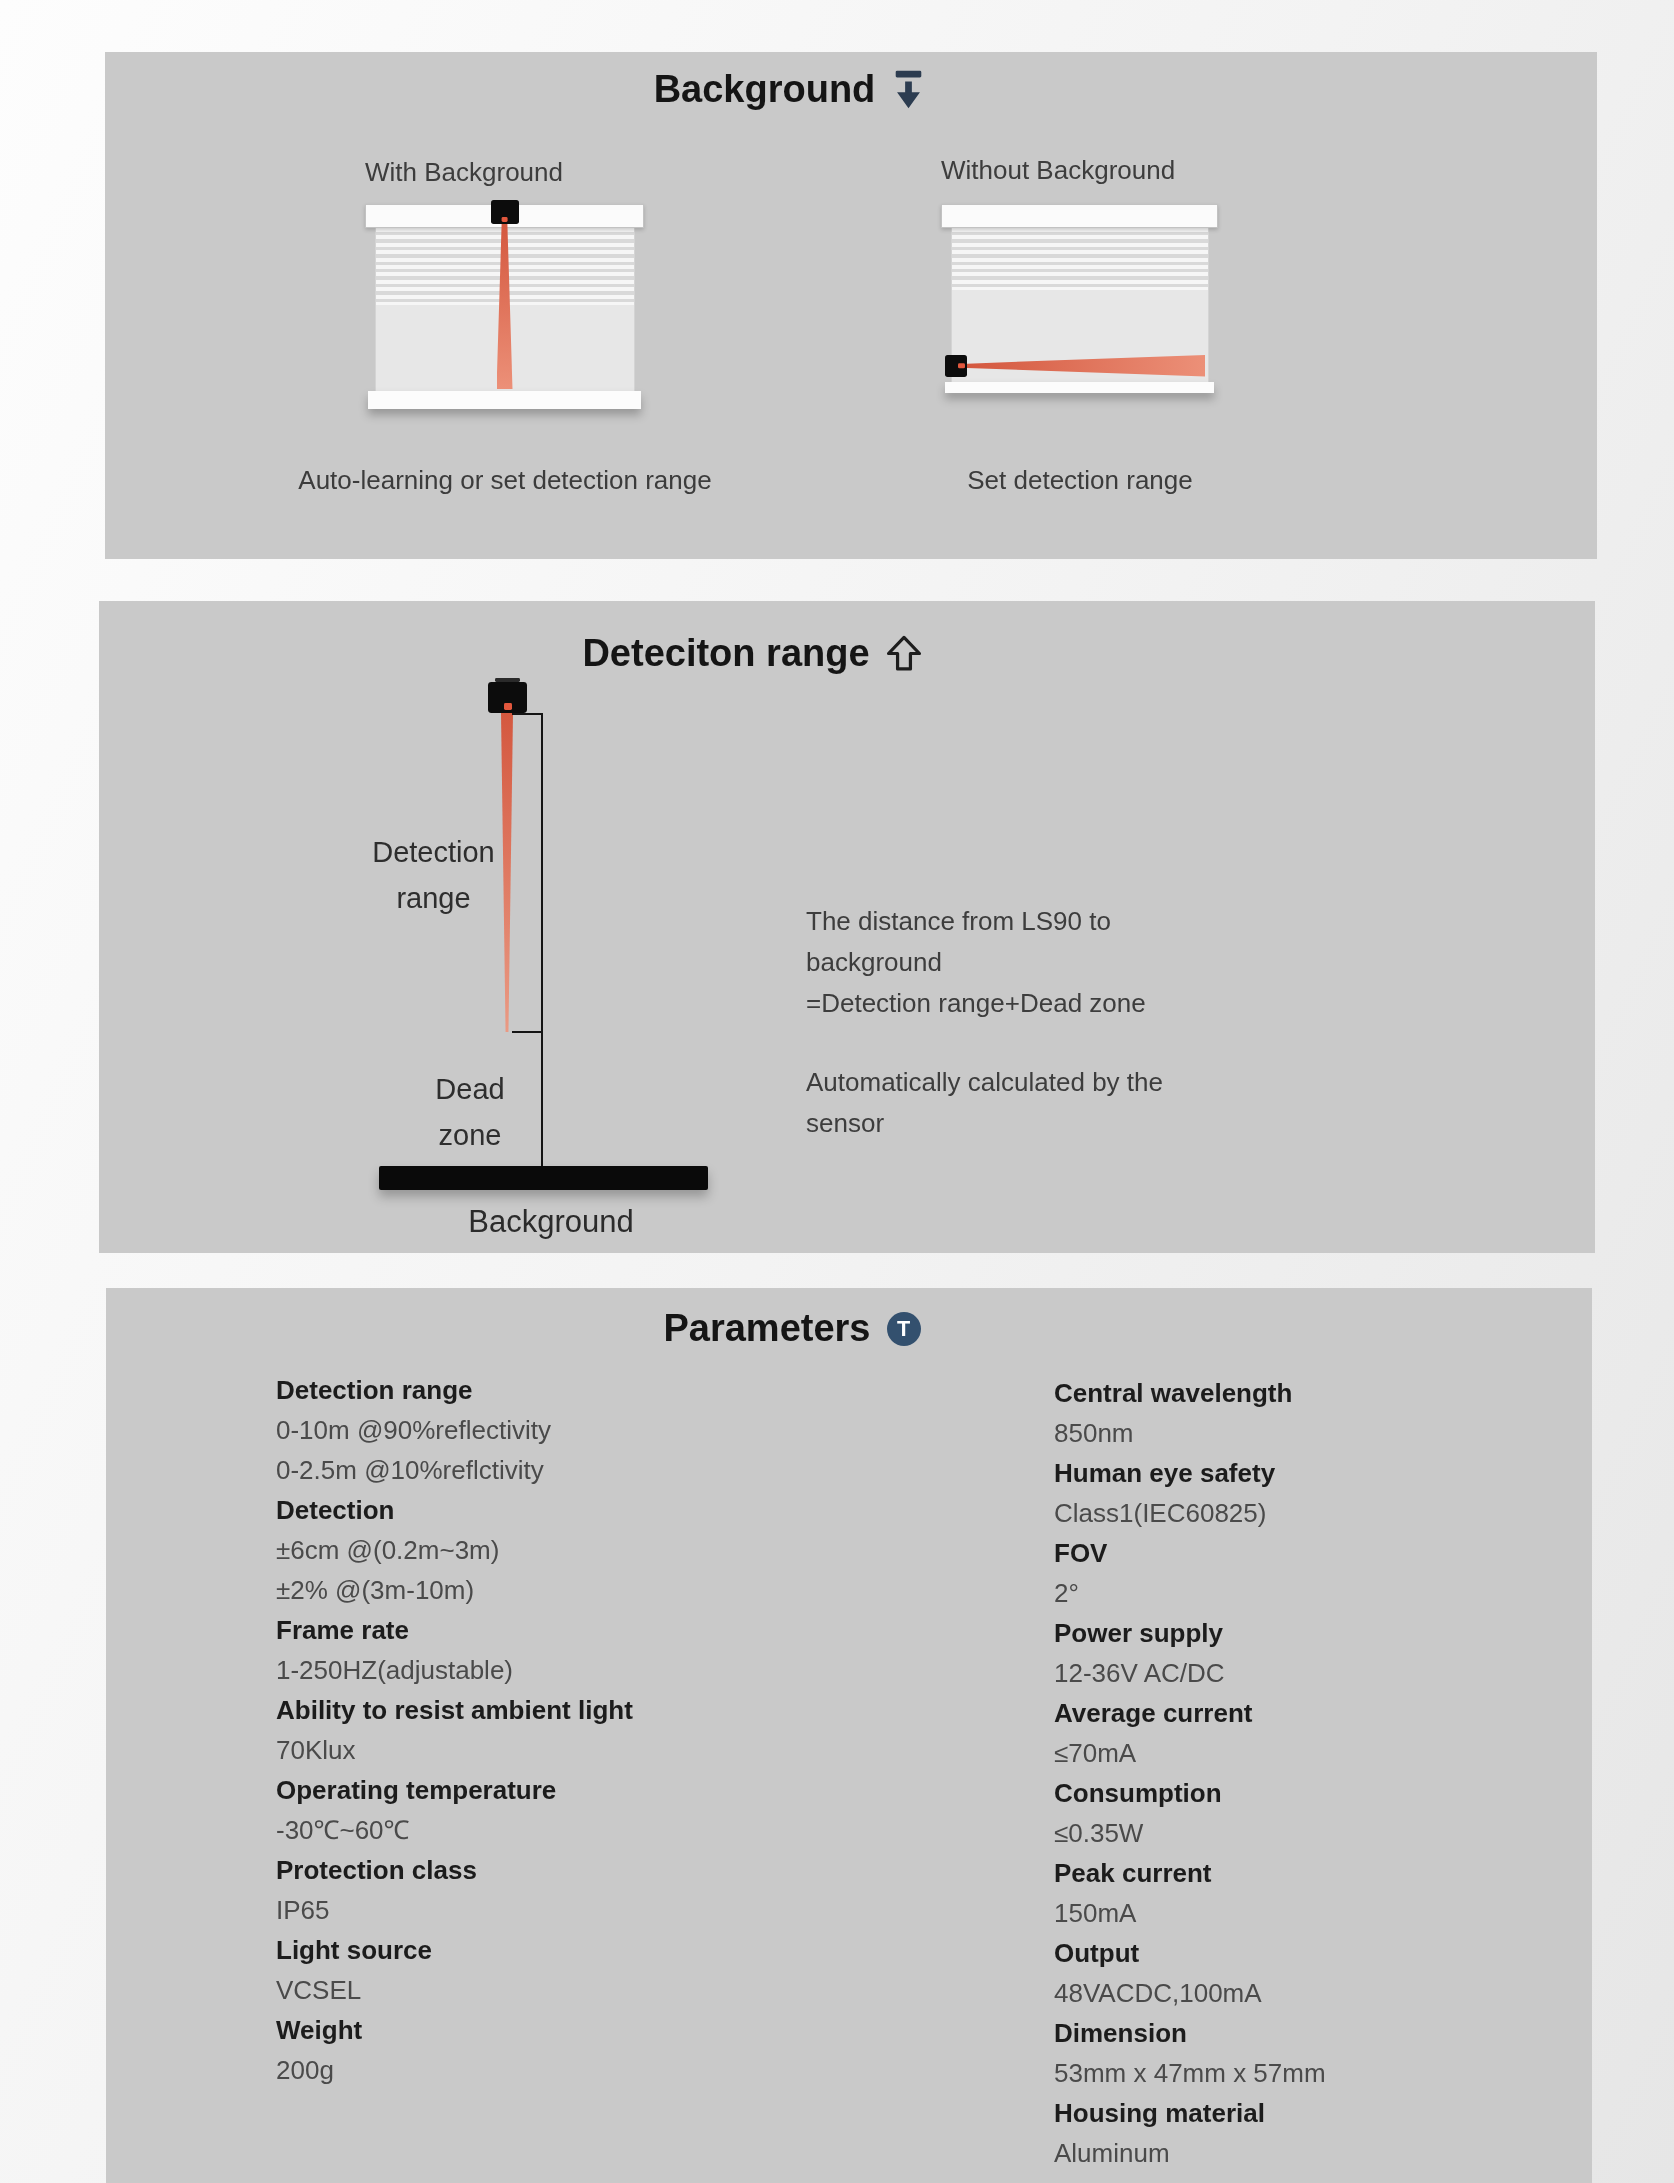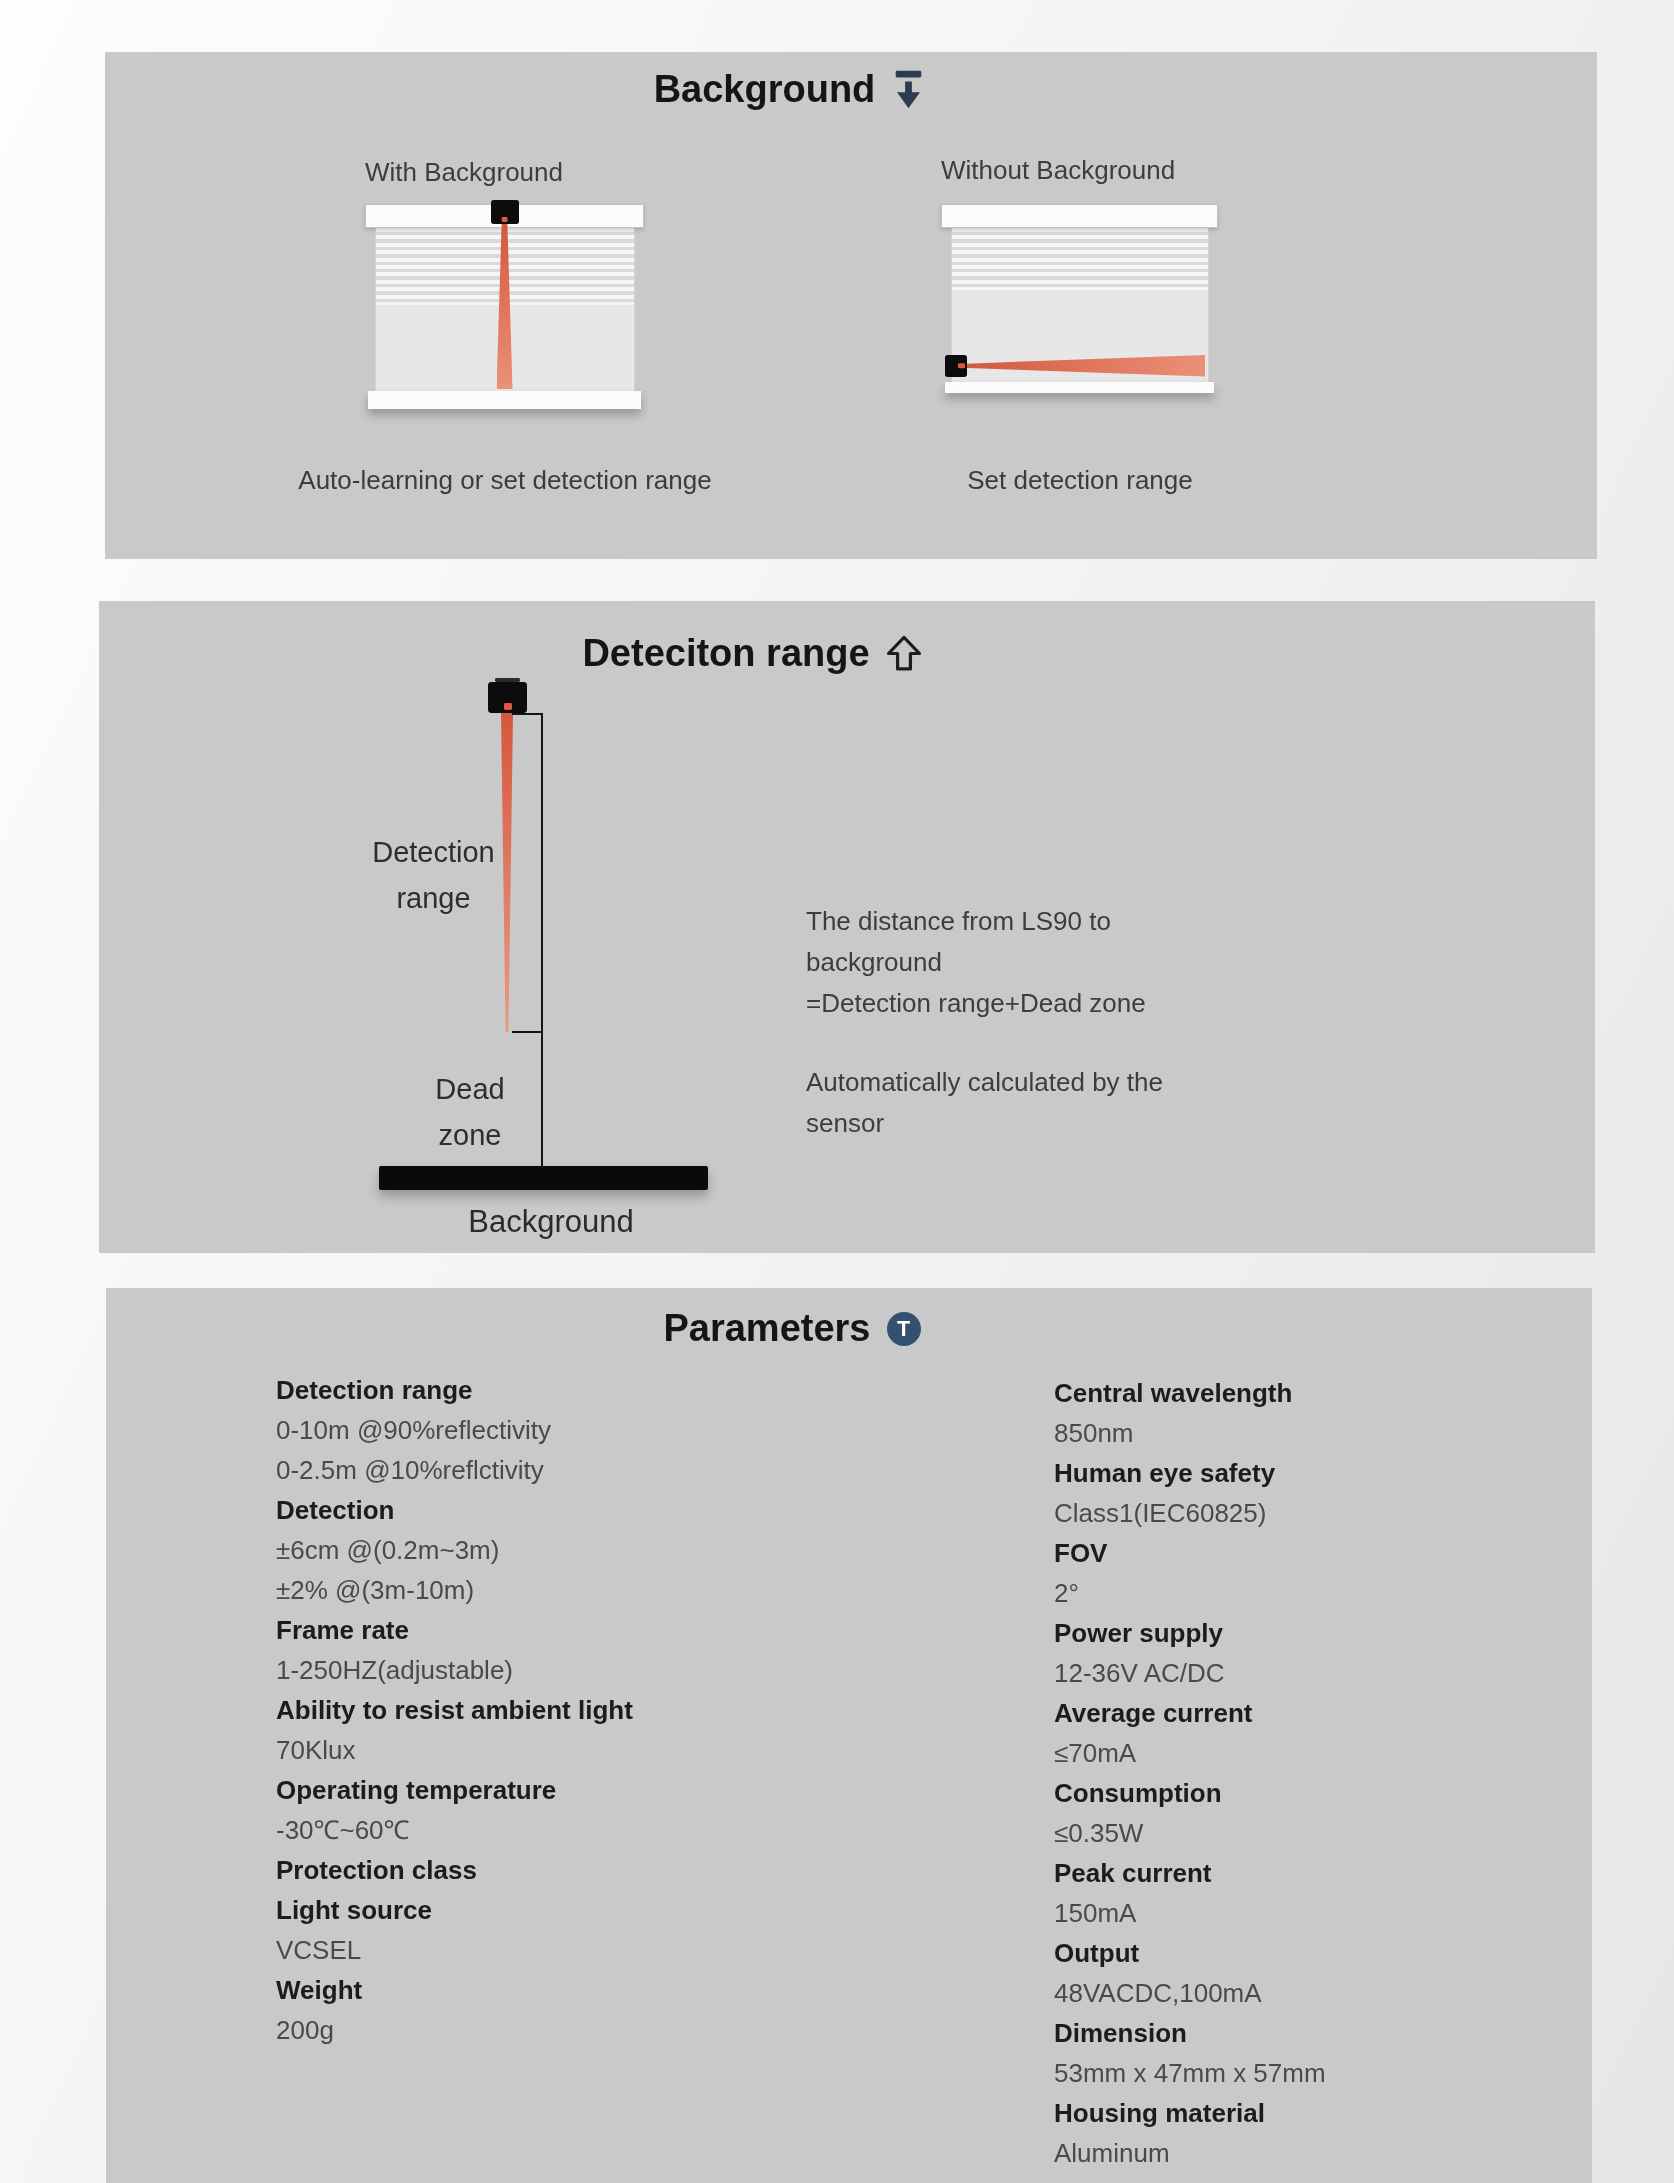--- a/index.html
+++ b/index.html
@@ -186,20 +186,21 @@
         <div class="param-label">Detection</div>
         <div class="param-value">±6cm @(0.2m~3m)</div>
         <div class="param-value">±2% @(3m-10m)</div>
         <div class="param-label">Frame rate</div>
         <div class="param-value">1-250HZ(adjustable)</div>
         <div class="param-label">Ability to resist ambient light</div>
         <div class="param-value">70Klux</div>
         <div class="param-label">Operating temperature</div>
         <div class="param-value">-30℃~60℃</div>
         <div class="param-label">Protection class</div>
+        <div class="param-value">IP65</div>
         <div class="param-label">Light source</div>
         <div class="param-value">VCSEL</div>
         <div class="param-label">Weight</div>
         <div class="param-value">200g</div>
       </div>
     <div class="param-col" id="param-right">
         <div class="param-label">Central wavelength</div>
         <div class="param-value">850nm</div>
         <div class="param-label">Human eye safety</div>
         <div class="param-value">Class1(IEC60825)</div>

